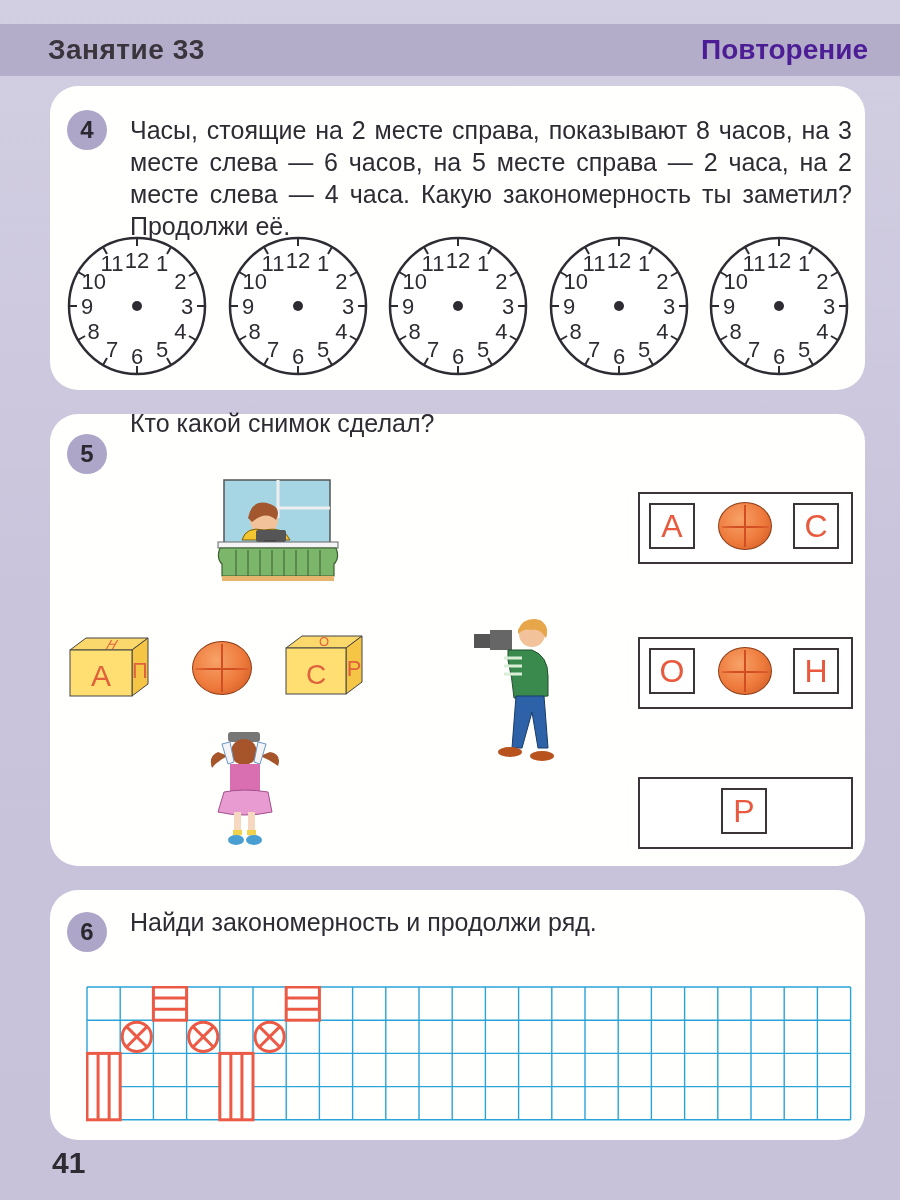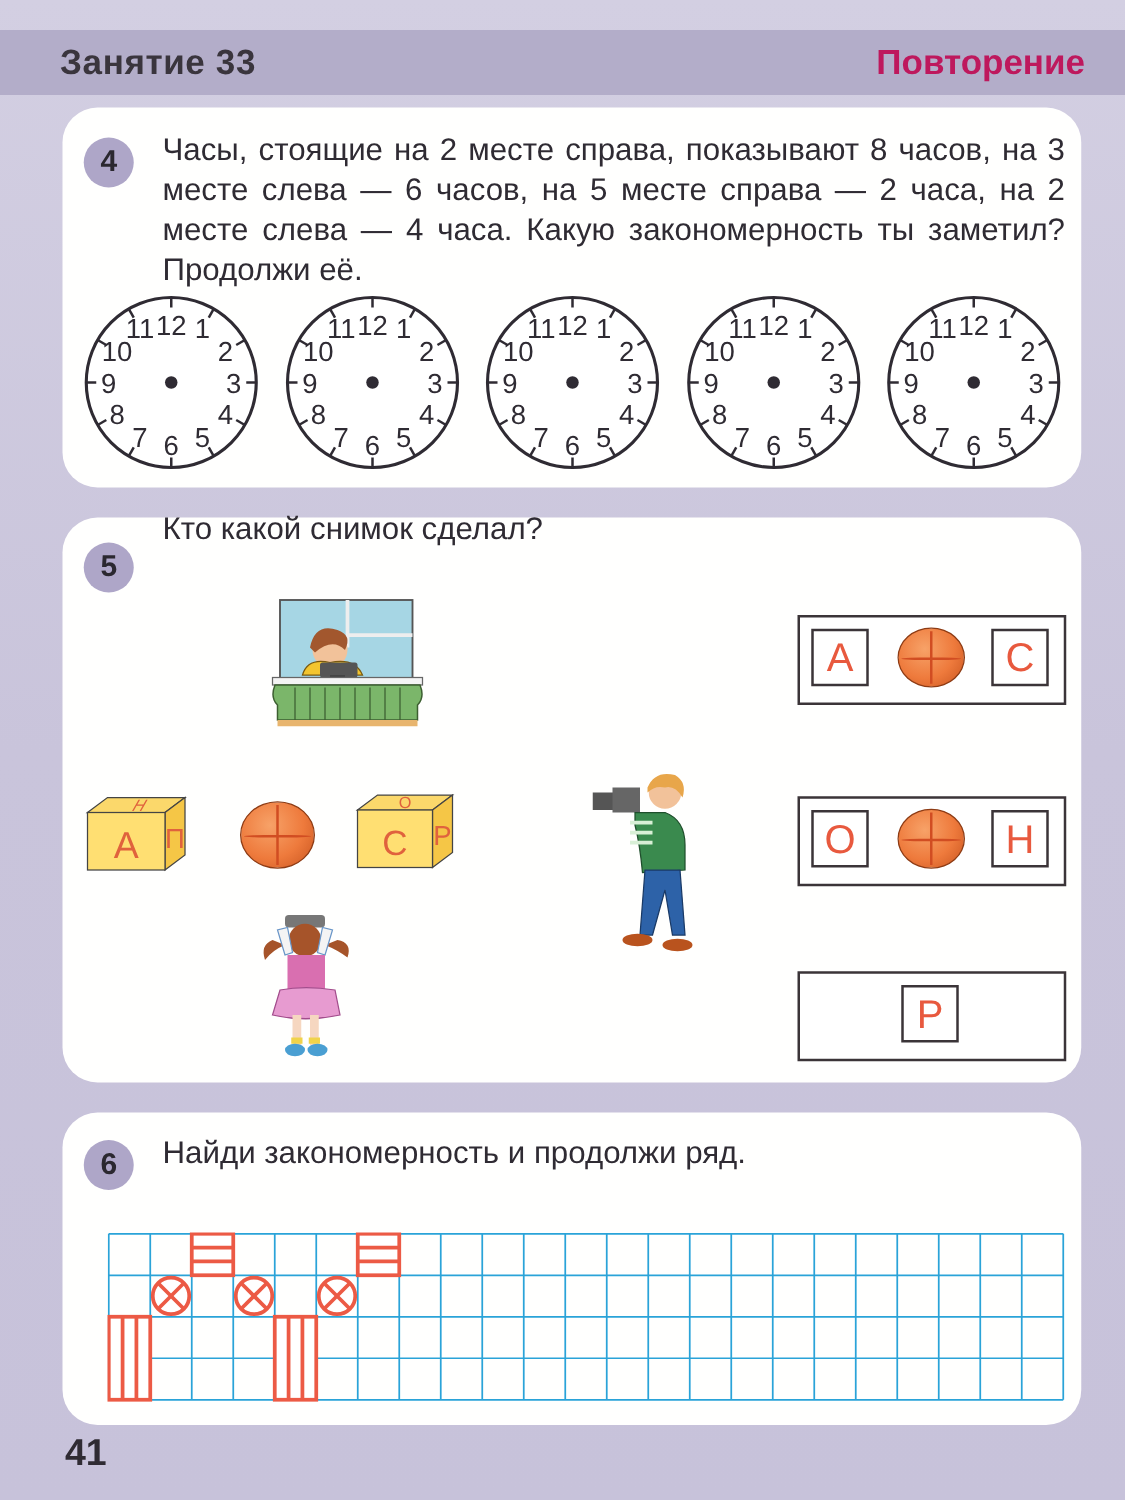--- a/index.html
+++ b/index.html
@@ -1,21 +1,21 @@
 <!DOCTYPE html>
 <html><head>
 <meta charset="utf-8">
 <style>
   html,body{margin:0;padding:0;}
   body{width:900px;height:1200px;position:relative;overflow:hidden;
        background:linear-gradient(180deg,#d3cfe2 0%,#c9c4db 50%,#c7c2da 100%);
        font-family:"Liberation Sans",sans-serif;color:#2f2b33;}
   .header-band{position:absolute;left:0;top:24px;width:900px;height:52px;background:#b3adc9;}
   .lesson-title{position:absolute;left:48px;top:34px;font-size:28px;font-weight:bold;color:#3a353d;letter-spacing:0.5px;}
-  .section-title{position:absolute;right:32px;top:34px;font-size:28px;font-weight:bold;color:#be185d;}
+  .section-title{position:absolute;right:32px;top:34px;font-size:28px;font-weight:bold;color:#4c1d95;}
   .card{position:absolute;background:#fffffe;border-radius:28px;}
   .num-badge{position:absolute;width:40px;height:40px;border-radius:50%;background:#aea6c8;
              font-weight:bold;font-size:24px;color:#2b2830;text-align:center;line-height:40px;}
   .task-text{position:absolute;font-size:25px;line-height:32px;color:#2f2b33;text-align:justify;}
   .clock{position:absolute;width:140px;height:140px;}
   .photo-frame{position:absolute;border:2px solid #3b3438;background:#fff;}
   .letter-box{position:absolute;width:42px;height:42px;border:2px solid #3b3438;background:#fff;
               color:#e8593e;font-size:32px;text-align:center;line-height:42px;}
   .ball{position:absolute;border-radius:50%;
         background:radial-gradient(circle at 40% 35%,#f7a268 0%,#ee7a3c 55%,#c8541f 100%);
@@ -28,21 +28,21 @@
 </style>
 </head>
 <body>
 
 <div class="header-band"></div>
 <div class="lesson-title">Занятие 33</div>
 <div class="section-title">Повторение</div>
 
 <div class="card" style="left:50px;top:86px;width:815px;height:304px;"></div>
 <div class="num-badge" style="left:67px;top:110px;">4</div>
-<div class="task-text" style="left:130px;top:104px;width:722px;">Часы, стоящие на 2 месте справа, показывают 8 часов, на 3 месте слева — 6 часов, на 5 месте справа — 2 часа, на 2 месте слева — 4 часа. Какую закономерность ты заметил? Продолжи её.</div>
+<div class="task-text" style="left:130px;top:114px;width:722px;">Часы, стоящие на 2 месте справа, показывают 8 часов, на 3 месте слева — 6 часов, на 5 месте справа — 2 часа, на 2 месте слева — 4 часа. Какую закономерность ты заметил? Продолжи её.</div>
 
 <div id="clocks">
     <svg class="clock" viewBox="0 0 140 140" style="left: 67px; top: 236px;">
       <circle cx="70" cy="70" r="68" fill="#fff" stroke="#2f2b33" stroke-width="2.5"></circle>
       <line x1="70" y1="2" x2="70" y2="10" stroke="#2f2b33" stroke-width="2"></line>
       <line x1="104" y1="11.110272542658166" x2="100" y2="18.03847577293368" stroke="#2f2b33" stroke-width="2"></line>
       <line x1="128.88972745734182" y1="35.99999999999999" x2="121.96152422706632" y2="39.99999999999999" stroke="#2f2b33" stroke-width="2"></line>
       <line x1="138" y1="70" x2="130" y2="70" stroke="#2f2b33" stroke-width="2"></line>
       <line x1="128.88972745734185" y1="103.99999999999999" x2="121.96152422706632" y2="99.99999999999999" stroke="#2f2b33" stroke-width="2"></line>
       <line x1="104" y1="128.88972745734185" x2="100" y2="121.96152422706632" stroke="#2f2b33" stroke-width="2"></line>

